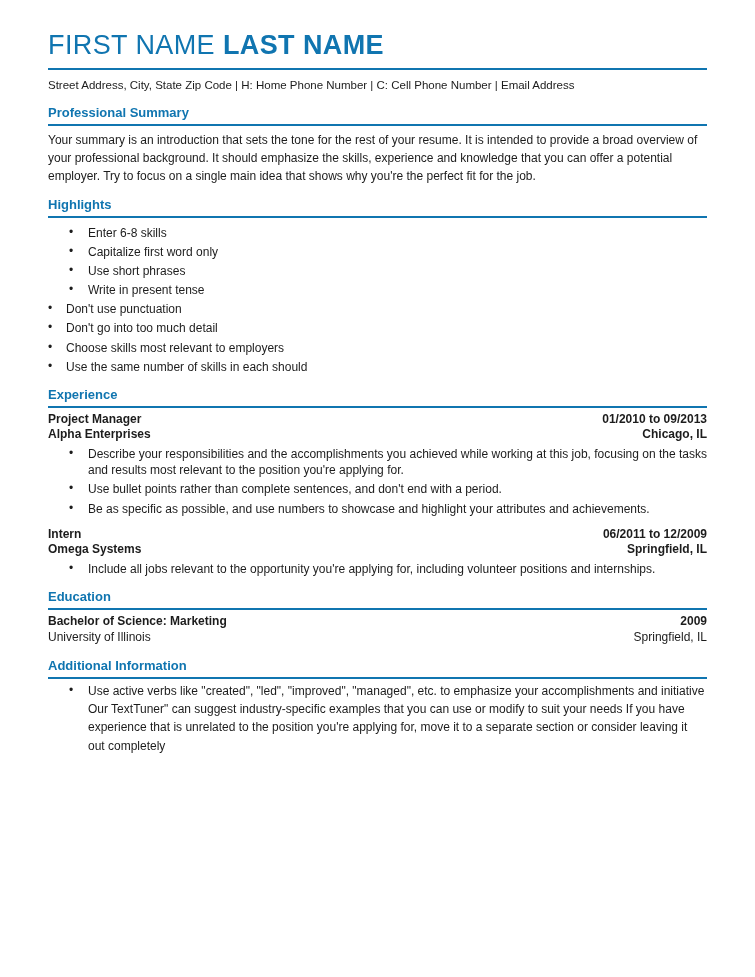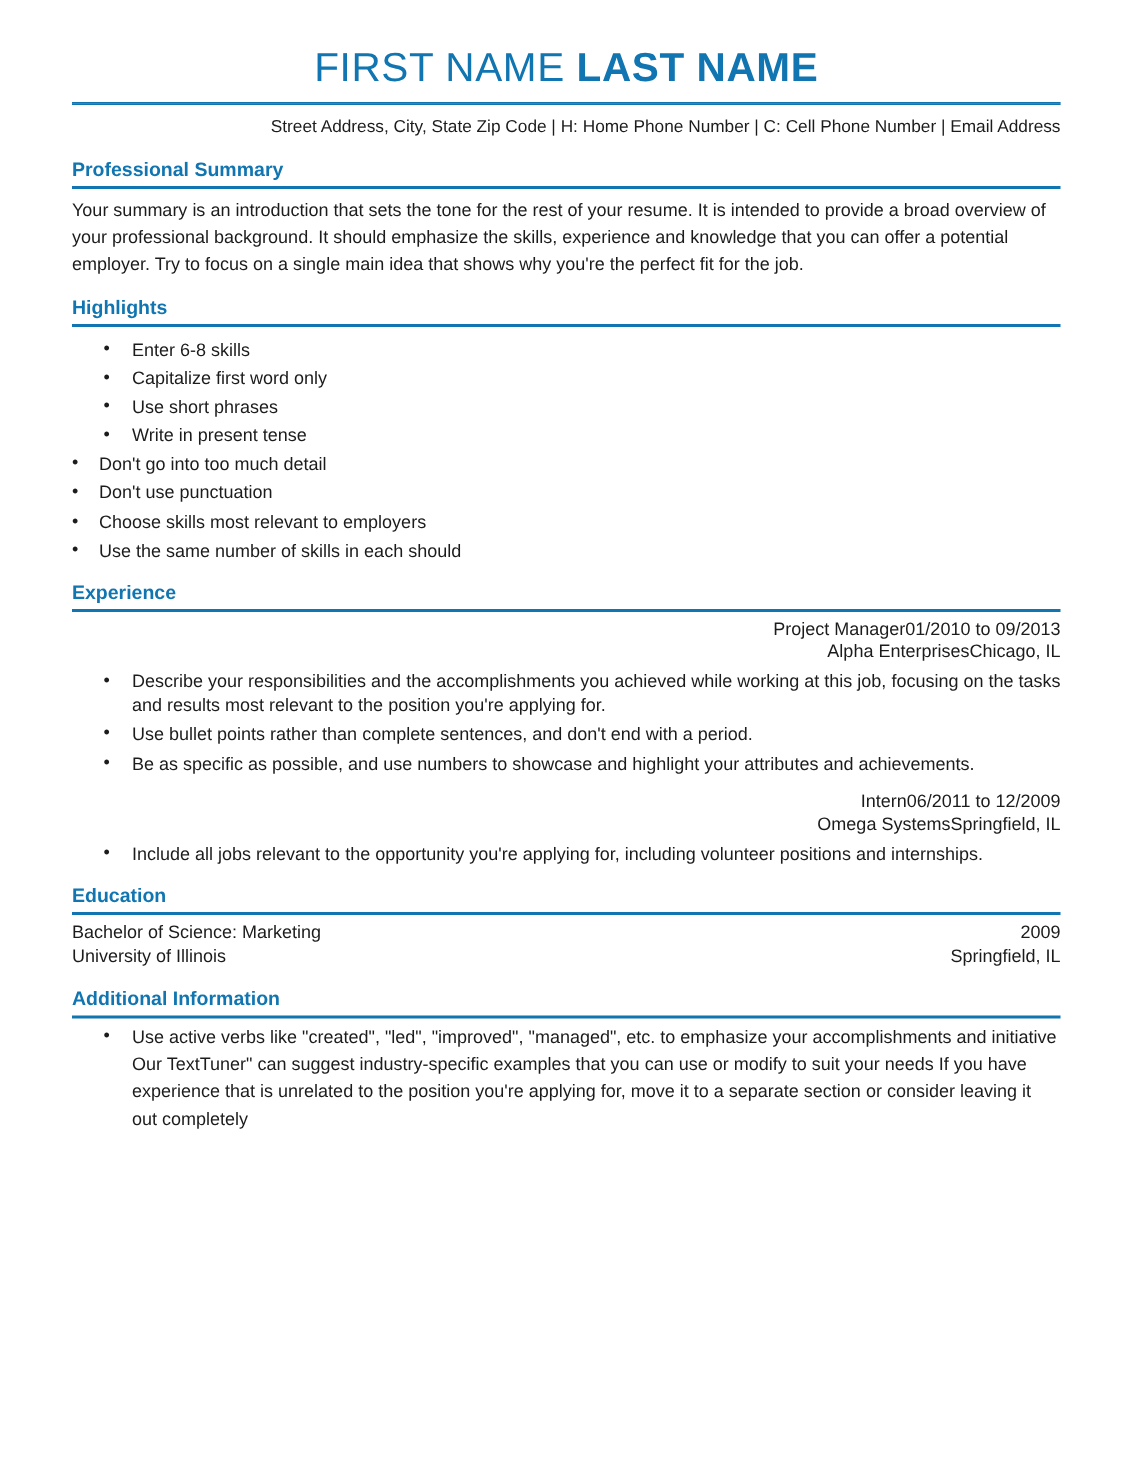--- a/index.html
+++ b/index.html
@@ -10,38 +10,38 @@
     background: #ffffff;
     font-family: "Liberation Sans", "DejaVu Sans", sans-serif;
     color: var(--ink);
     overflow: hidden;
   }
   .page { padding: 30px 48px 0 48px; }
 
   
   .name {
     margin: 0;
-    text-align: center;
+    text-align: left;
     font-size: 27px;
     line-height: 1.12;
     font-weight: 400;
     color: var(--accent);
     letter-spacing: 0.4px;
   }
   .name .last { font-weight: 700; }
   .name-rule {
     margin-top: 8px;
     height: 1px;
     background: #9dc3dc;
     border-top: 1px solid var(--accent);
     border-bottom: 1px solid var(--accent);
   }
   .contact {
     margin-top: 8px;
-    text-align: right;
+    text-align: left;
     font-size: 11.5px;
     line-height: 1.3;
   }
 
   
   .sec-head { margin-top: 13px; }
   .sec-title {
     margin: 0;
     text-align: left;
     color: var(--accent);
@@ -69,21 +69,21 @@
   .hl-cols .col-r ul.blist li { padding-left: 18px; }
   .hl-cols .col-r ul.blist li::before { left: 0px; }
 
   
   .row2 {
     display: flex;
     justify-content: space-between;
     font-size: 12px;
     line-height: 1.32;
   }
-  .bold { font-weight: 400; justify-content: flex-end; }
+  .bold { font-weight: 700; }
   .job { margin-top: 4px; }
   .job ul.blist { margin-top: 2px; margin-bottom: 0; }
   .job + .job { margin-top: 10px; }
   .edu-block { margin-top: 4px; }
   .addl-list { margin-top: 4px; }
   .addl-list li { line-height: 1.52; }
 </style>
 </head>
 <body>
 
@@ -107,22 +107,22 @@
     <div class="col-l">
       <ul class="blist">
         <li>Enter 6-8 skills</li>
         <li>Capitalize first word only</li>
         <li>Use short phrases</li>
         <li>Write in present tense</li>
       </ul>
     </div>
     <div class="col-r">
       <ul class="blist">
+        <li>Don't use punctuation</li>
         <li>Don't go into too much detail</li>
-        <li>Don't use punctuation</li>
         <li>Choose skills most relevant to employers</li>
         <li>Use the same number of skills in each should</li>
       </ul>
     </div>
   </div>
 
   <div class="sec-head">
     <h2 class="sec-title">Experience</h2>
     <div class="sec-rule"></div>
   </div>

